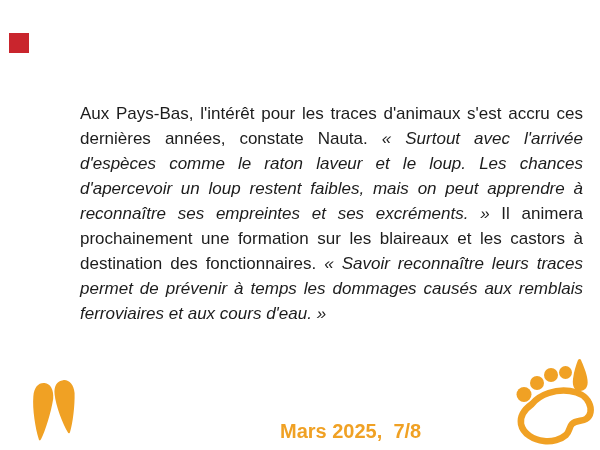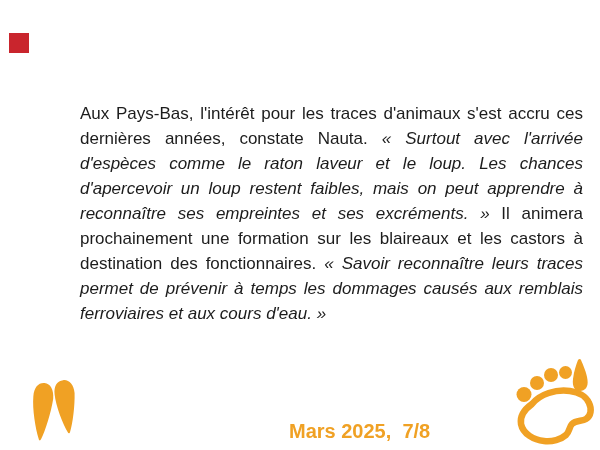--- a/index.html
+++ b/index.html
@@ -47,21 +47,21 @@
     color:#151515;
   }
   .nrc-logo .nrc-chevron {
     font-family:"DejaVu Sans", sans-serif;
     font-weight:bold;
     font-size:38px; line-height:40px;
     color:var(--chevron-red, #E30613);
     position:relative; top:-3px; left:1px;
   }
   .issue-date {
-    position:absolute; left:289px; top:420px;
+    position:absolute; left:280px; top:420px;
     font-size:20px; font-weight:bold;
     color:var(--date-color, #F0A124);
     white-space:pre;
   }
   svg .fill-orange { fill:var(--accent-orange, #F0A124); }
   svg .stroke-orange {
     fill:none;
     stroke:var(--accent-orange, #F0A124);
     stroke-width:6.5;
     stroke-linejoin:round;

